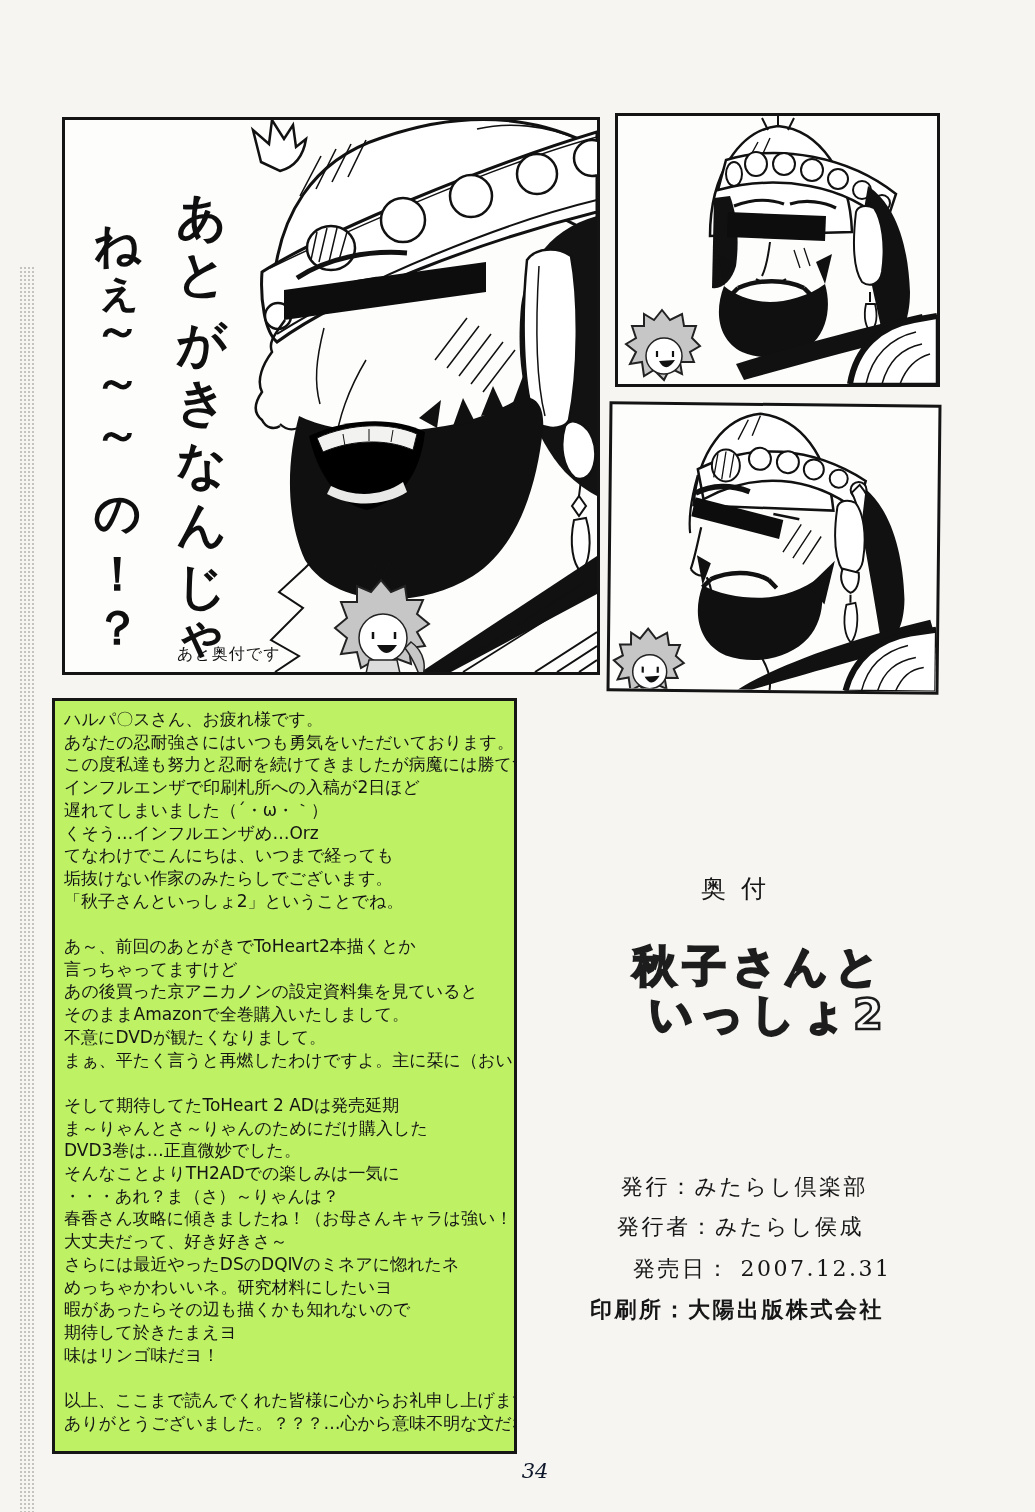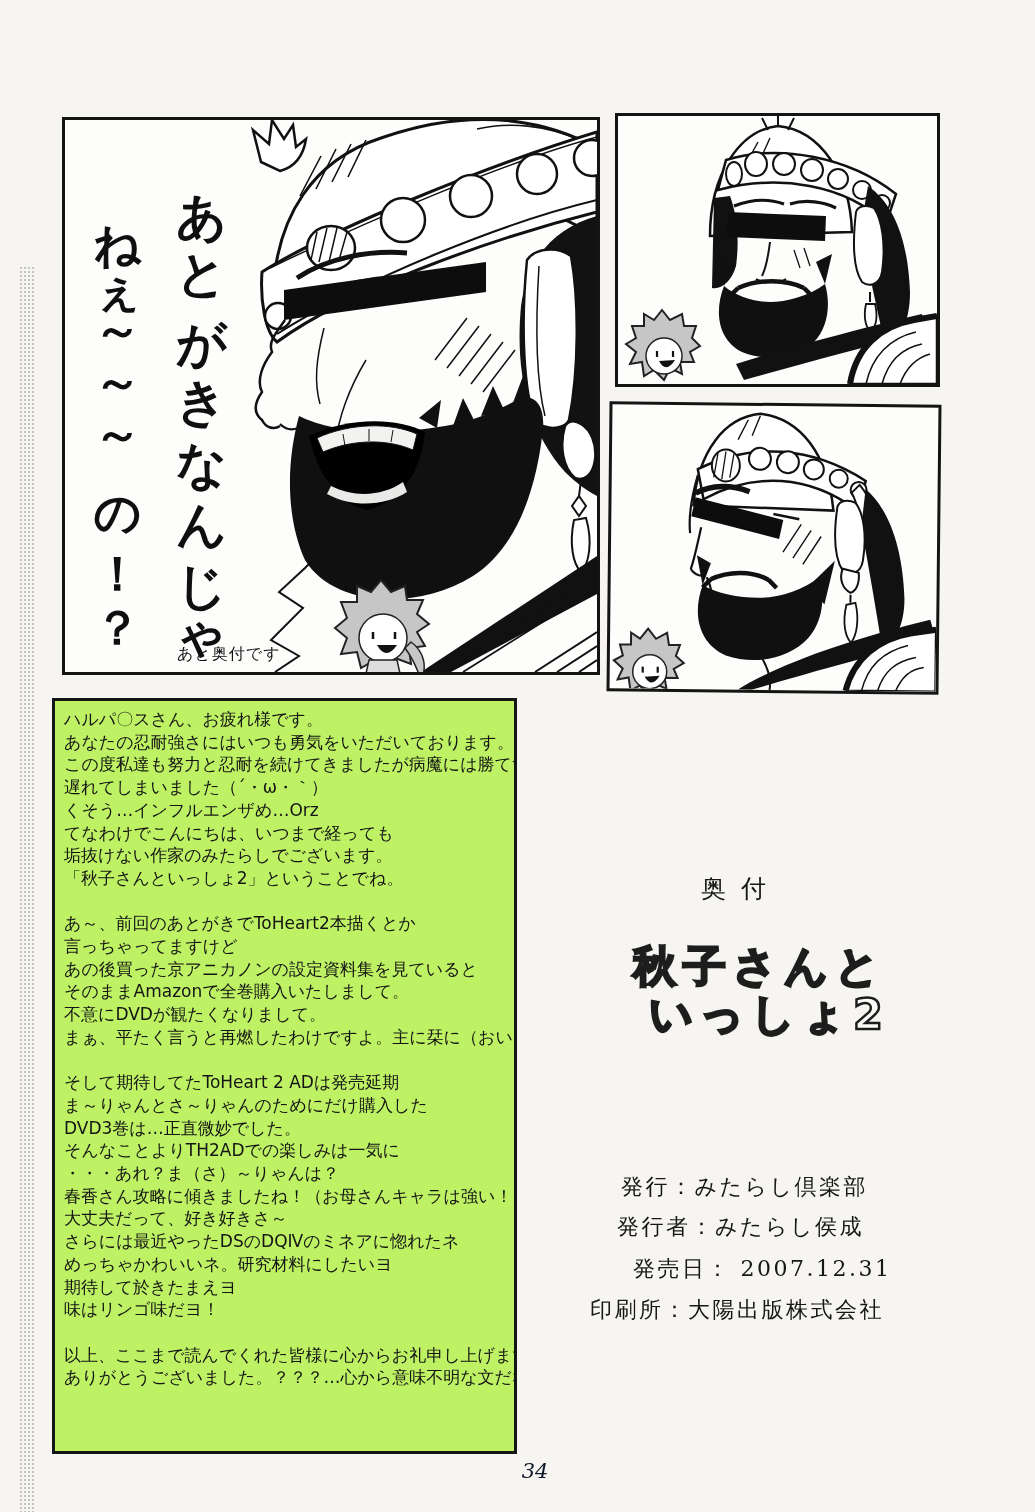--- a/index.html
+++ b/index.html
@@ -31,21 +31,21 @@
   .book-title{position:absolute;font-weight:700;font-size:43px;letter-spacing:7px;
          font-family:"DejaVu Sans",sans-serif;color:#fbfbf9;
          -webkit-text-stroke:2.5px #1d1d1d;white-space:nowrap;}
   .bt1{left:633px;top:938px;}
   .bt2{left:649px;top:986px;}
   .colo-line{position:absolute;font-family:"DejaVu Serif","Liberation Serif",serif;
          font-size:22px;letter-spacing:2.5px;color:#161616;white-space:nowrap;}
   .cl1{left:621px;top:1172px;}
   .cl2{left:617px;top:1212px;}
   .cl3{left:633px;top:1254px;}
-  .cl4{left:590px;top:1295px;}
+  .cl4{left:590px;top:1295px;font-weight:bold;}
   .page-number{position:absolute;left:500px;top:1459px;width:70px;text-align:center;
          font-family:"DejaVu Serif","Liberation Serif",serif;font-style:italic;
          font-size:21px;color:#0f172a;}
   .ink{stroke:#111;fill:none;}
 </style>
 </head>
 <body>
 
 <div class="page">
 
@@ -231,20 +231,21 @@
         <path d="M-3,10 Q4,22 12,9 Z" fill="#111"></path>
       </g>
     </svg>
   </div>
 
   <div class="afterword">
 
   <div class="aw-line">ハルパ〇スさん、お疲れ様です。</div>
       <div class="aw-line">あなたの忍耐強さにはいつも勇気をいただいております。</div>
       <div class="aw-line">この度私達も努力と忍耐を続けてきましたが病魔には勝てず</div>
+      <div class="aw-line">インフルエンザで印刷札所への入稿が2日ほど</div>
       <div class="aw-line">遅れてしまいました（´・ω・｀）</div>
       <div class="aw-line">くそう…インフルエンザめ…Orz</div>
       <div class="aw-line">てなわけでこんにちは、いつまで経っても</div>
       <div class="aw-line">垢抜けない作家のみたらしでございます。</div>
       <div class="aw-line">「秋子さんといっしょ2」ということでね。</div>
       <div class="aw-line"></div>
       <div class="aw-line">あ～、前回のあとがきでToHeart2本描くとか</div>
       <div class="aw-line">言っちゃってますけど</div>
       <div class="aw-line">あの後買った京アニカノンの設定資料集を見ていると</div>
       <div class="aw-line">そのままAmazonで全巻購入いたしまして。</div>
@@ -253,20 +254,21 @@
       <div class="aw-line"></div>
       <div class="aw-line">そして期待してたToHeart 2 ADは発売延期</div>
       <div class="aw-line">ま～りゃんとさ～りゃんのためにだけ購入した</div>
       <div class="aw-line">DVD3巻は…正直微妙でした。</div>
       <div class="aw-line">そんなことよりTH2ADでの楽しみは一気に</div>
       <div class="aw-line">・・・あれ？ま（さ）～りゃんは？</div>
       <div class="aw-line">春香さん攻略に傾きましたね！（お母さんキャラは強い！</div>
       <div class="aw-line">大丈夫だって、好き好きさ～</div>
       <div class="aw-line">さらには最近やったDSのDQⅣのミネアに惚れたネ</div>
       <div class="aw-line">めっちゃかわいいネ。研究材料にしたいヨ</div>
+      <div class="aw-line">暇があったらその辺も描くかも知れないので</div>
       <div class="aw-line">期待して於きたまえヨ</div>
       <div class="aw-line">味はリンゴ味だヨ！</div>
       <div class="aw-line"></div>
       <div class="aw-line">以上、ここまで読んでくれた皆様に心からお礼申し上げます</div>
       <div class="aw-line">ありがとうございました。？？？…心から意味不明な文だな</div>
     </div>
 
   <div class="colophon-heading">奥付</div>
   <div class="book-title bt1">秋子さんと</div>
   <div class="book-title bt2">いっしょ2</div>

